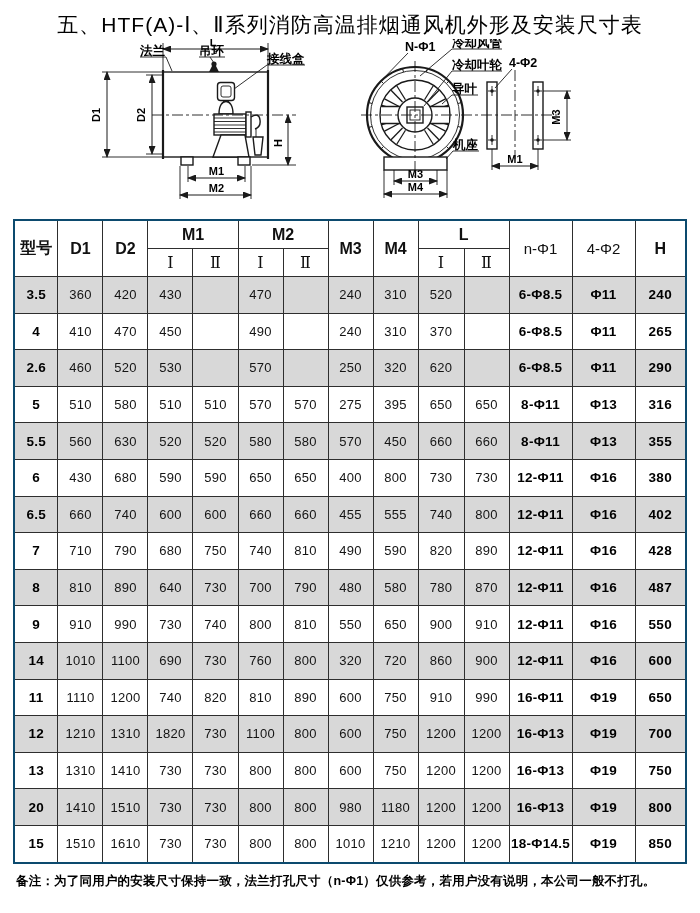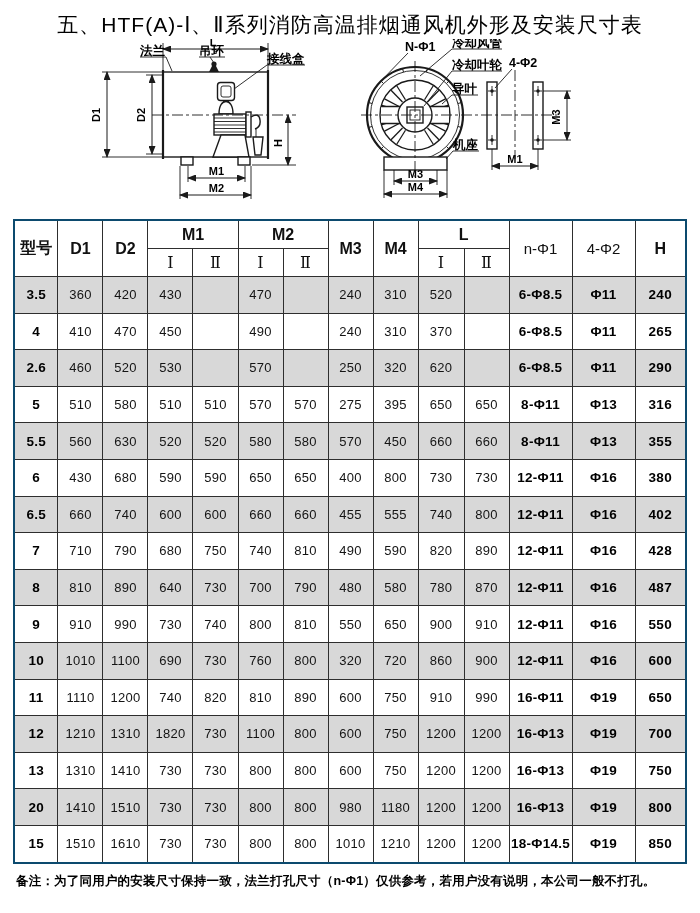--- a/index.html
+++ b/index.html
@@ -448,21 +448,21 @@
         <td>810</td>
         <td>550</td>
         <td>650</td>
         <td>900</td>
         <td>910</td>
         <td class="bold">12-Φ11</td>
         <td class="bold">Φ16</td>
         <td class="bold">550</td>
       </tr>
       <tr class="shade">
-        <td class="bold">10</td>
+        <td class="bold">14</td>
         <td>1010</td>
         <td>1100</td>
         <td>690</td>
         <td>730</td>
         <td>760</td>
         <td>800</td>
         <td>320</td>
         <td>720</td>
         <td>860</td>
         <td>900</td>

